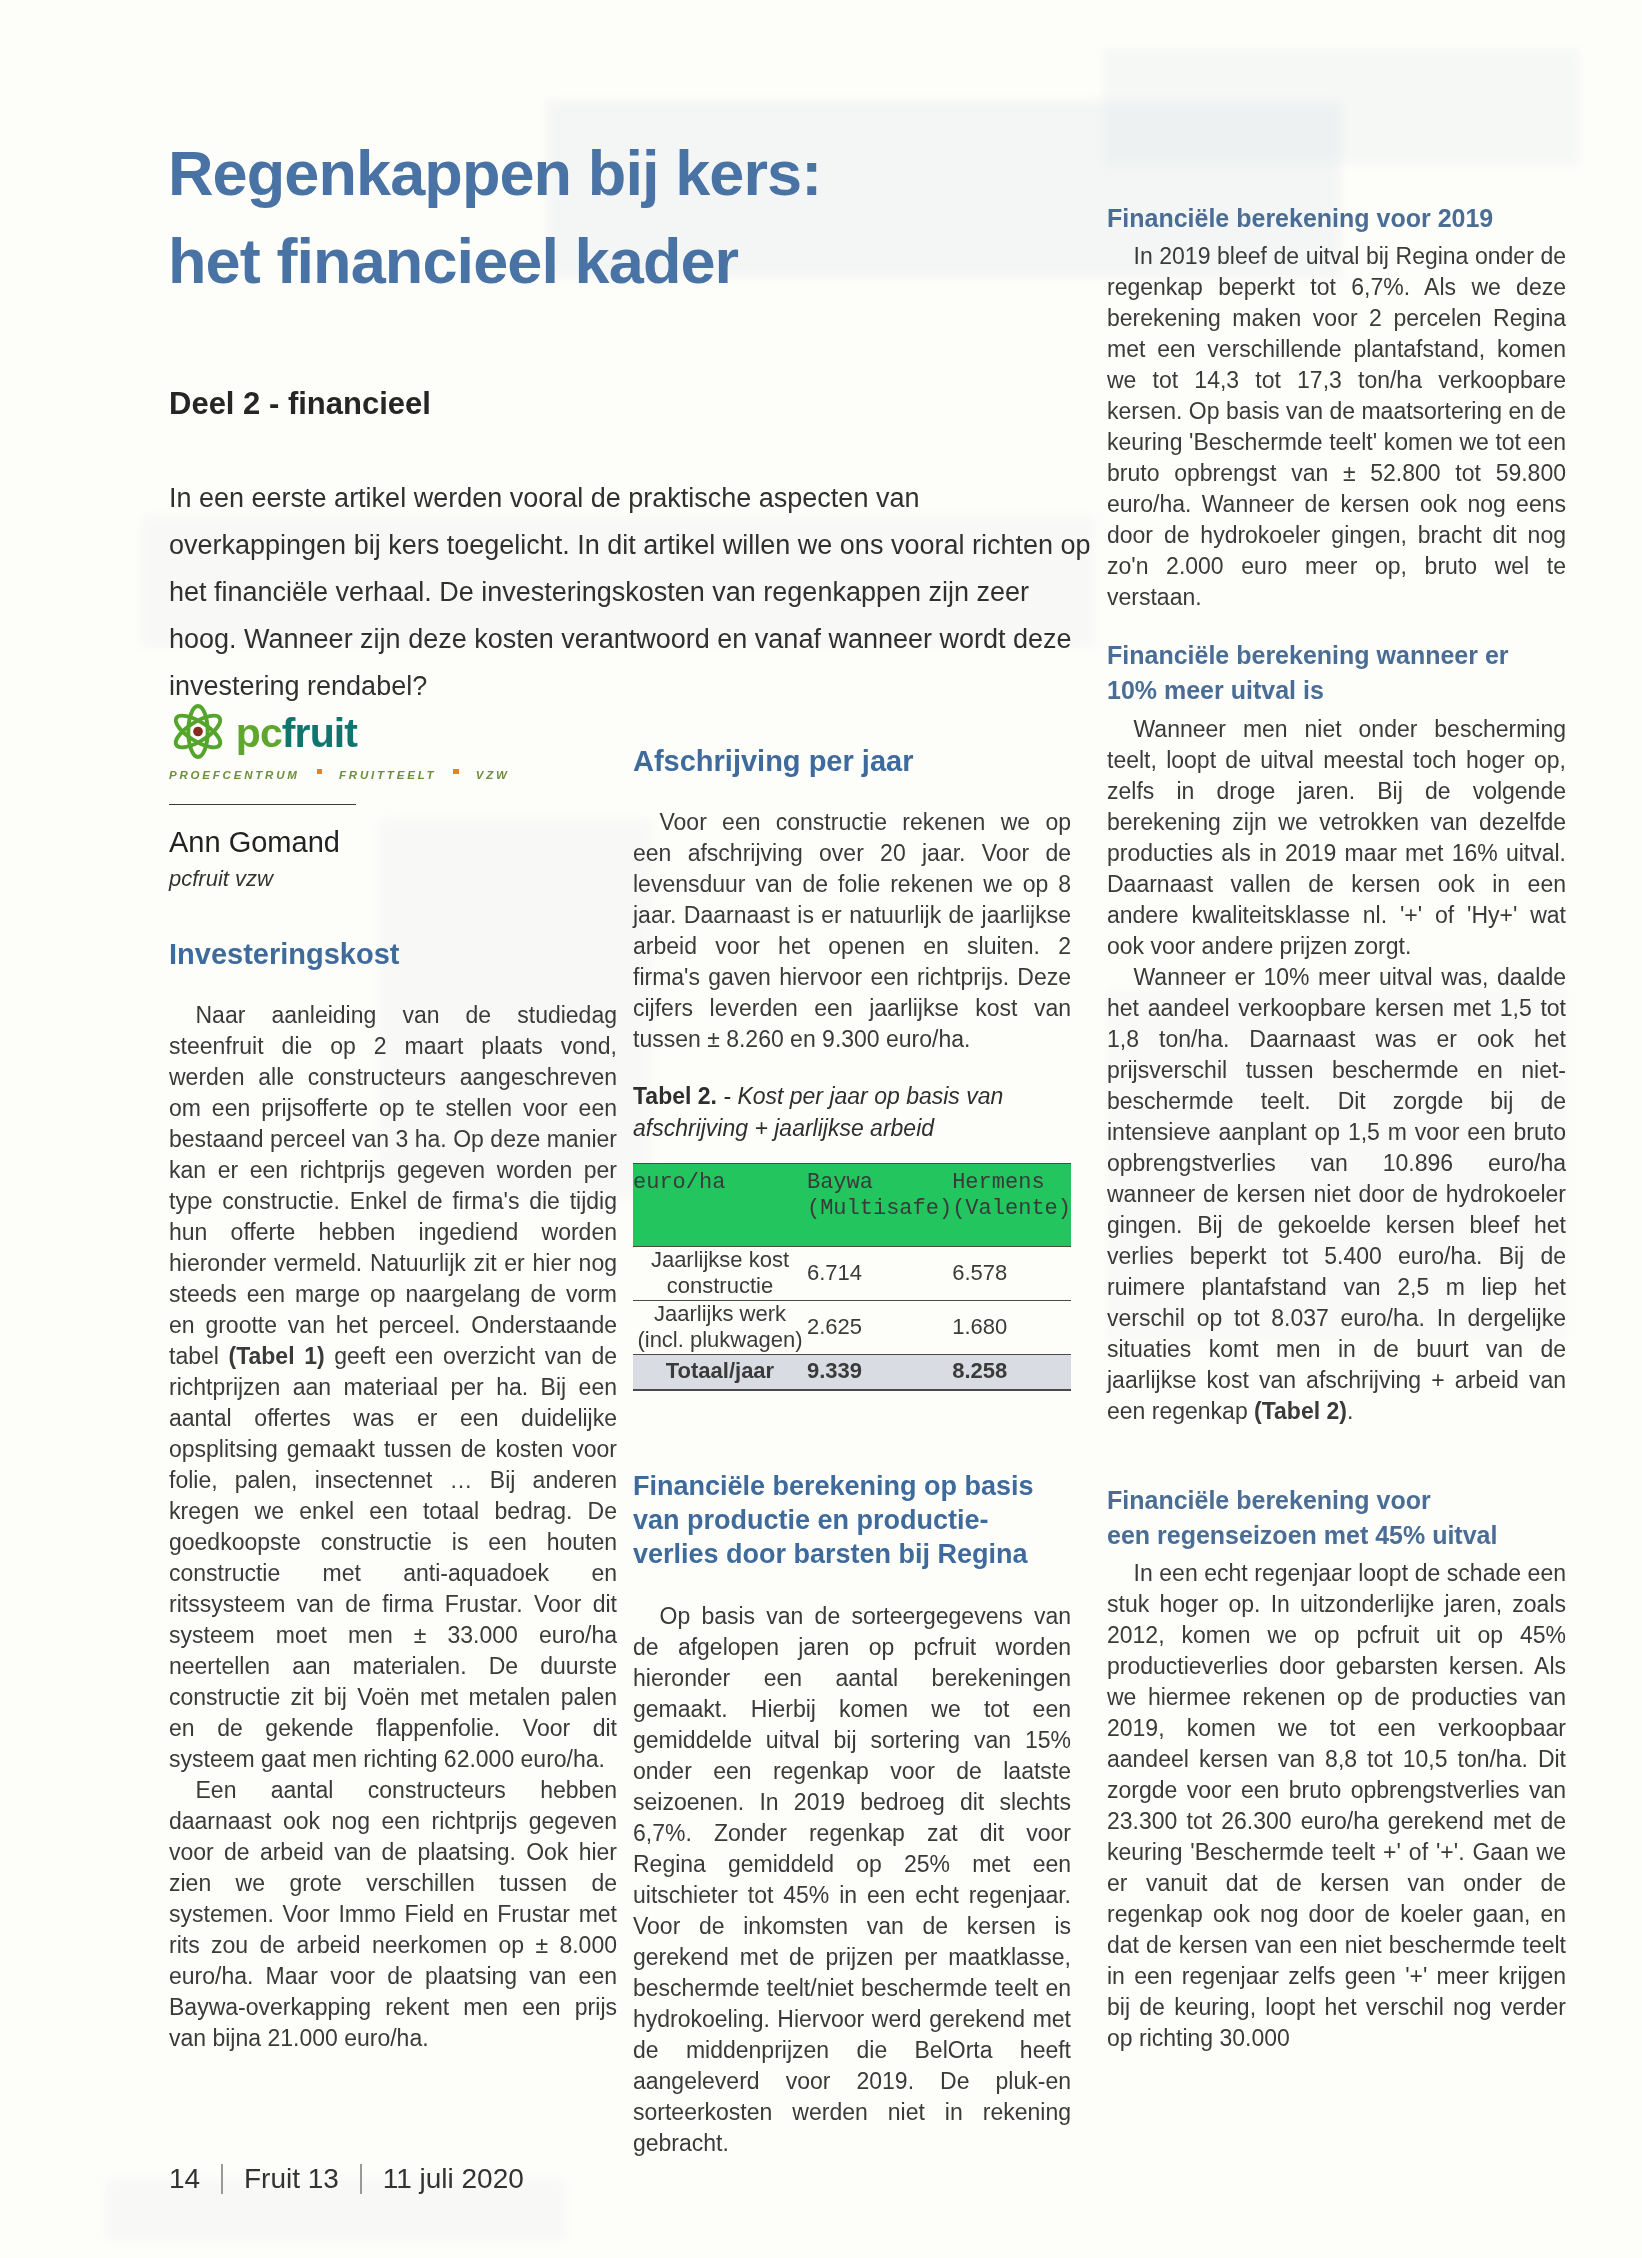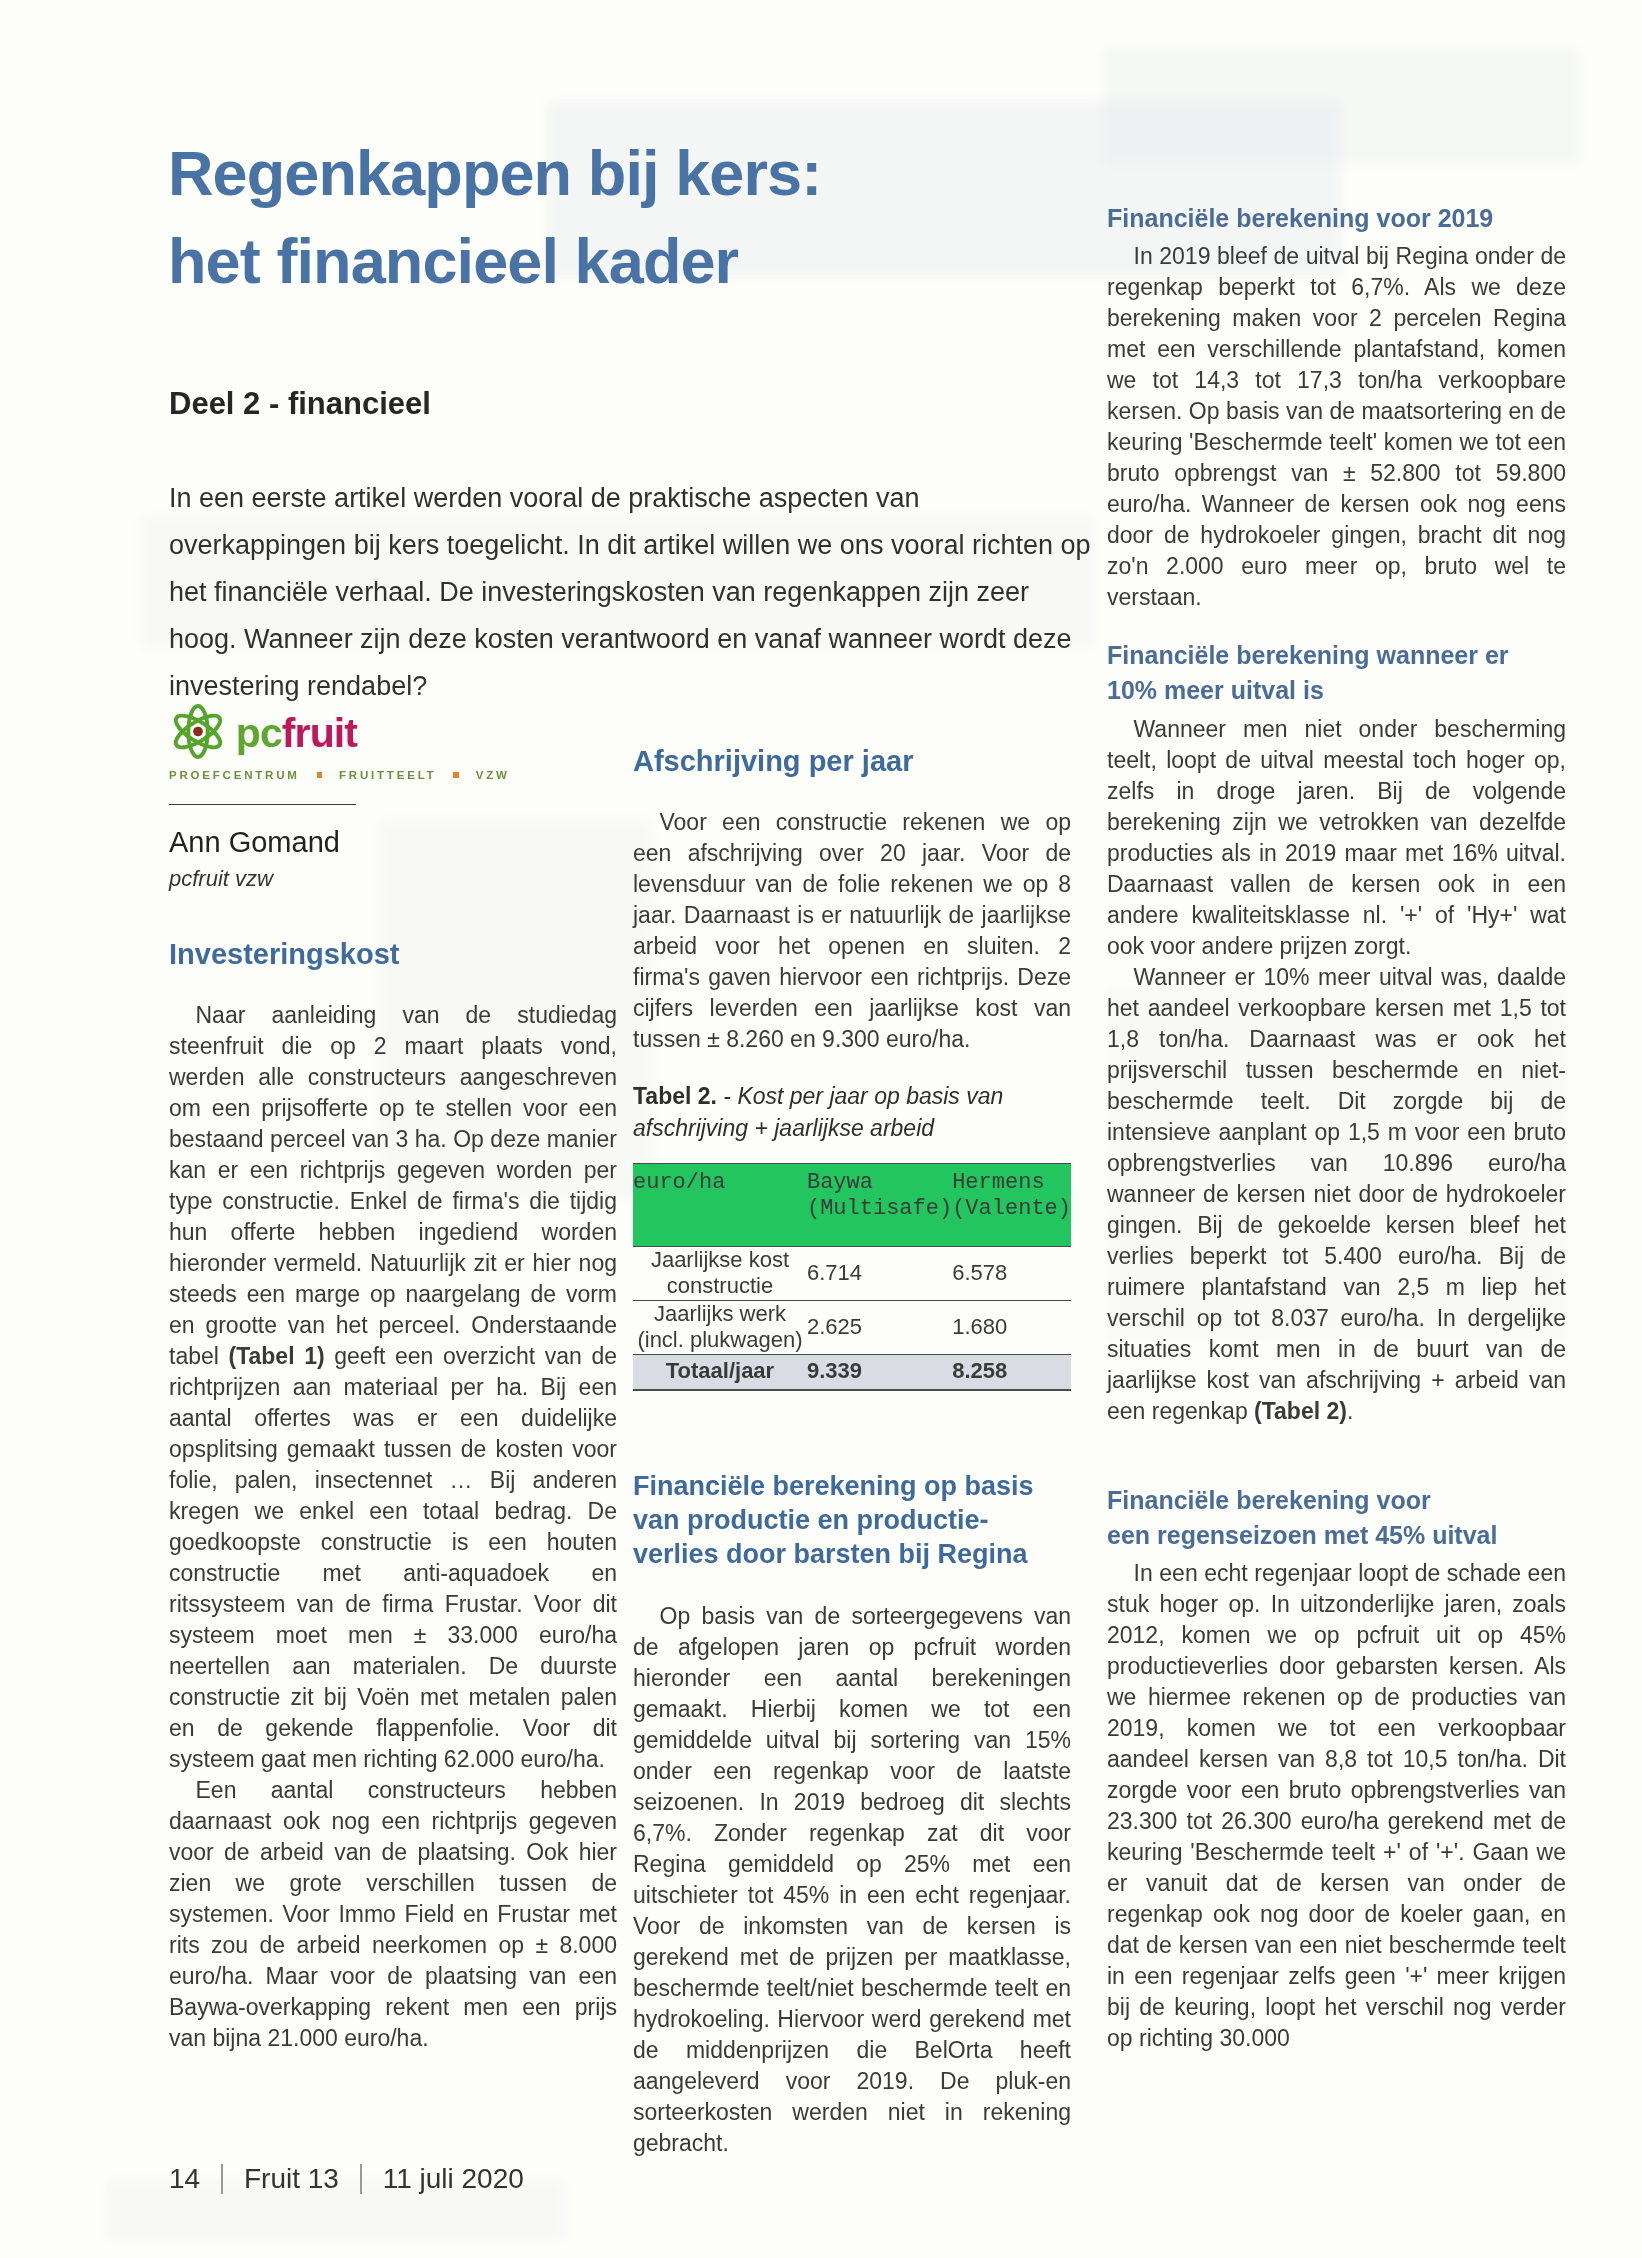--- a/index.html
+++ b/index.html
@@ -27,24 +27,24 @@
   .intro{
     left:169px;top:475px;width:931px;
     font-size:27px;line-height:47px;color:#303030;
   }
 
   
   .authorblock{left:169px;top:704px;width:406px;}
   .logo-row{display:flex;align-items:center;gap:8.8px;}
   .wordmark{font-size:41px;font-weight:700;letter-spacing:-0.9px;line-height:41px;}
   .wm-pc{color:#5ea72c;margin-top:12px;}
-  .wm-fruit{color:#be185d;}
+  .wm-fruit{color:#0f766e;}
   .logo-subline{
-    margin-top:7px;display:flex;align-items:center;gap:17px;
-    font-size:11.5px;font-weight:700;letter-spacing:2.8px;color:#6c8f3c;
+    margin-top:7px;display:flex;align-items:flex-start;gap:17px;
+    font-size:11.5px;font-weight:700;letter-spacing:2.8px;color:#6c8f3c;font-style:italic;
   }
   .sep-dot{width:5.3px;height:5.3px;background:#e08428;display:inline-block;}
   .author-rule{width:187px;border:0;border-top:1.8px solid #3c3c3c;margin:23px 0 0 0;}
   .author-name{margin-top:21px;font-size:29px;color:#222;}
   .author-affil{margin-top:7px;font-size:22px;font-style:italic;color:#333;}
 
   
   .col{text-align:justify;font-size:23px;line-height:31px;}
   .col p{margin:0;text-indent:26.5px;}
   .leftcol{left:169px;top:937px;width:448px;}

